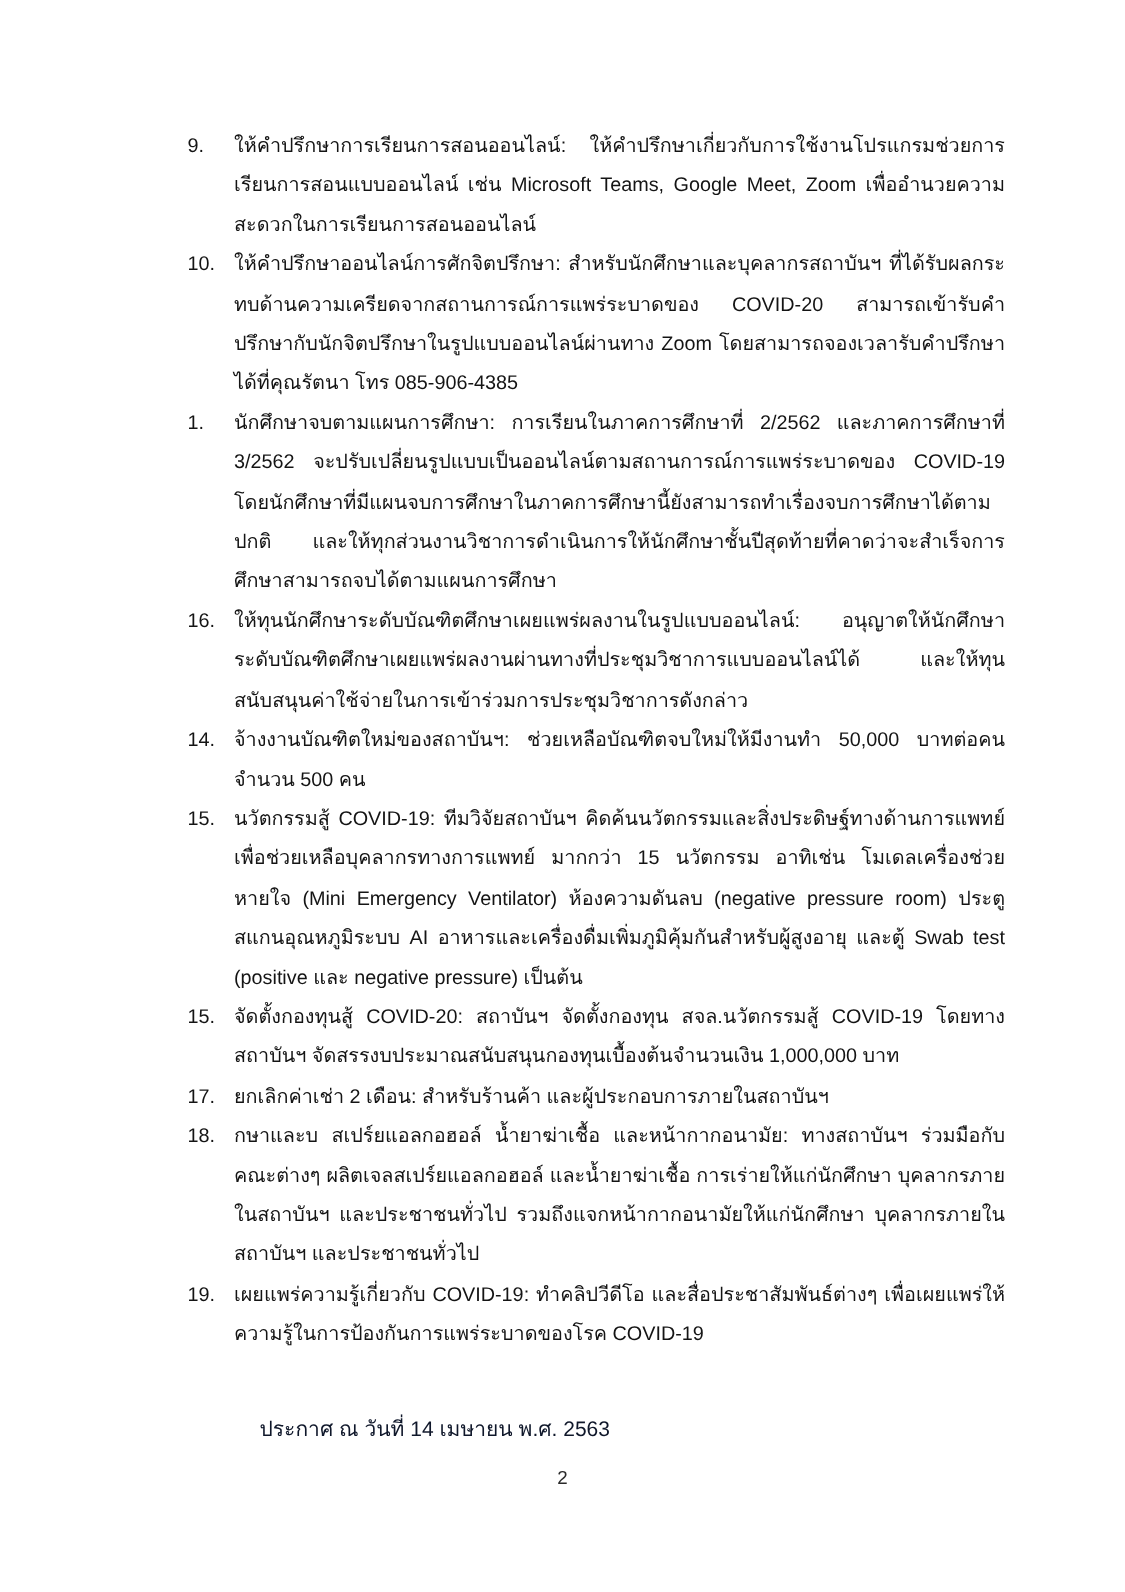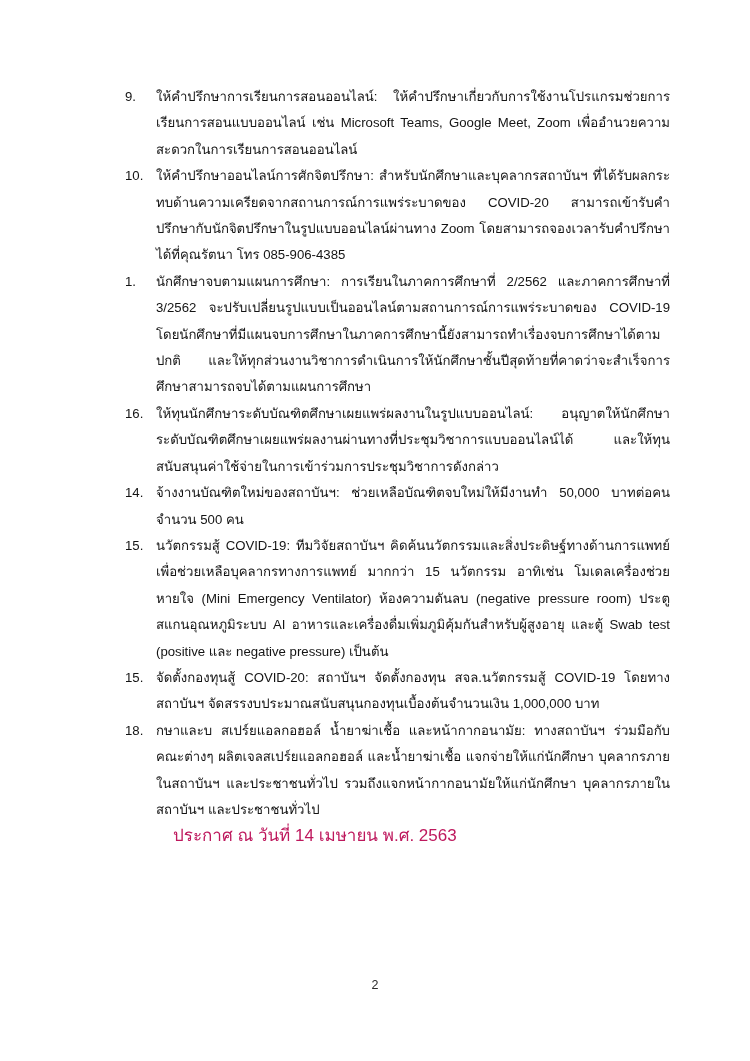--- a/index.html
+++ b/index.html
@@ -61,24 +61,25 @@
   }
   .body-text {
     text-decoration: none;
   }
   .para {
     margin: 0;
   }
 
   
   .closing {
+    margin-top: 36px;
     padding-left: 48px;
-    font-size: 17px;
+    font-size: 14px;
     line-height: 26.4px;
-    color: #be185d;
+    color: #0f172a;
   }
 
   .page-number {
     position: absolute;
     left: 0;
     right: 0;
     top: 978px;
     text-align: center;
     font-size: 12.5px;
     color: #2a2a2a;
@@ -122,26 +123,34 @@
       <li class="item wide">
         <span class="num">15.</span>
         <p class="para"><span class="head">นวัตกรรมสู้ COVID-19</span><span class="body-text">: ทีมวิจัยสถาบันฯ คิดค้นนวัตกรรมและสิ่งประดิษฐ์ทางด้านการแพทย์ เพื่อช่วยเหลือบุคลากรทางการแพทย์ มากกว่า 15 นวัตกรรม อาทิเช่น โมเดลเครื่องช่วยหายใจ (Mini Emergency Ventilator) ห้องความดันลบ (negative pressure room) ประตูสแกนอุณหภูมิระบบ AI อาหารและเครื่องดื่มเพิ่มภูมิคุ้มกันสำหรับผู้สูงอายุ และตู้ Swab test (positive และ negative pressure) เป็นต้น</span></p>
       </li>
 
       <li class="item wide">
         <span class="num">15.</span>
         <p class="para"><span class="head">จัดตั้งกองทุนสู้ COVID-20</span><span class="body-text">: สถาบันฯ จัดตั้งกองทุน สจล.นวัตกรรมสู้ COVID-19 โดยทางสถาบันฯ จัดสรรงบประมาณสนับสนุนกองทุนเบื้องต้นจำนวนเงิน 1,000,000 บาท</span></p>
       </li>
 
+      <li class="item wide">
+        <span class="num">17.</span>
+        <p class="para"><span class="head">ยกเลิกค่าเช่า 2 เดือน</span><span class="body-text">: สำหรับร้านค้า และผู้ประกอบการภายในสถาบันฯ</span></p>
+      </li>
 
       <li class="item wide">
         <span class="num">18.</span>
-        <p class="para"><span class="head">กษาและบ สเปร์ยแอลกอฮอล์ น้ำยาฆ่าเชื้อ และหน้ากากอนามัย</span><span class="body-text">: ทางสถาบันฯ ร่วมมือกับคณะต่างๆ ผลิตเจลสเปร์ยแอลกอฮอล์ และน้ำยาฆ่าเชื้อ แจกจ่ายให้แก่นักศึกษา บุคลากรภายในสถาบันฯ และประชาชนทั่วไป รวมถึงแจกหน้ากากอนามัยให้แก่นักศึกษา บุคลากรภายในสถาบันฯ และประชาชนทั่วไป</span></p>
+        <p class="para"><span class="head">กษาและบ สเปร์ยแอลกอฮอล์ น้ำยาฆ่าเชื้อ และหน้ากากอนามัย</span><span class="body-text">: ทางสถาบันฯ ร่วมมือกับคณะต่างๆ ผลิตเจลสเปร์ยแอลกอฮอล์ และน้ำยาฆ่าเชื้อ การเร่ายให้แก่นักศึกษา บุคลากรภายในสถาบันฯ และประชาชนทั่วไป รวมถึงแจกหน้ากากอนามัยให้แก่นักศึกษา บุคลากรภายในสถาบันฯ และประชาชนทั่วไป</span></p>
       </li>
 
+      <li class="item wide">
+        <span class="num">19.</span>
+        <p class="para"><span class="head">เผยแพร่ความรู้เกี่ยวกับ COVID-19</span><span class="body-text">: ทำคลิปวีดีโอ และสื่อประชาสัมพันธ์ต่างๆ เพื่อเผยแพร่ให้ความรู้ในการป้องกันการแพร่ระบาดของโรค COVID-19</span></p>
+      </li>
 
     </ol>
 
     <div class="closing">ประกาศ ณ วันที่ 14 เมษายน พ.ศ. 2563</div>
 
   </div>
 
   <div class="page-number">2</div>
 
 </div>

